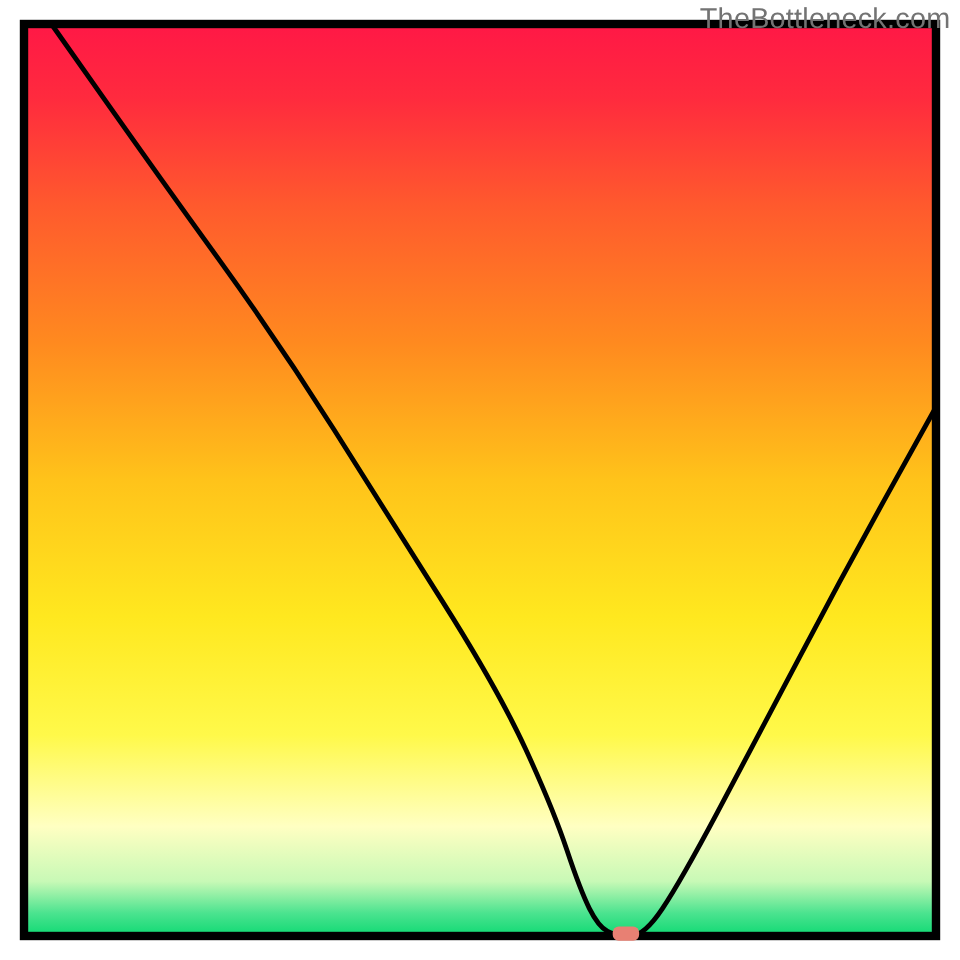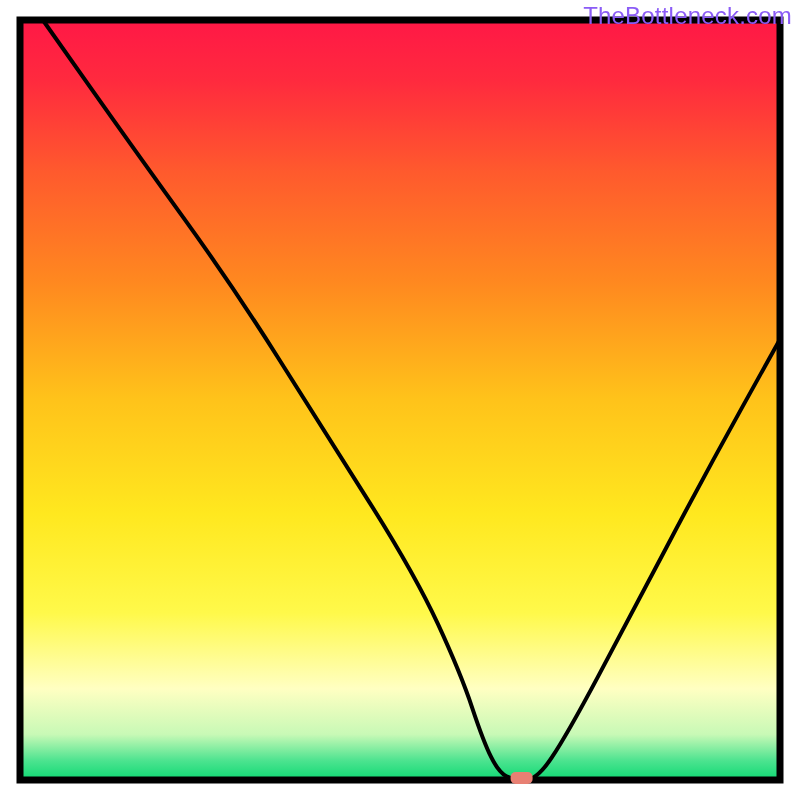--- a/index.html
+++ b/index.html
@@ -17,21 +17,21 @@
   }
   svg {
     display: block;
   }
   .watermark {
     position: absolute;
     top: 2px;
     right: 8px;
     font-family: Arial, Helvetica, sans-serif;
     font-size: 24px;
-    color: #8b5cf6;
+    color: #737373;
     font-weight: 500;
     letter-spacing: 0.2px;
   }
 </style>
 </head>
 <body>
 
 <div class="chart-container">
   <svg id="chart-svg" width="800" height="800" viewBox="0 0 800 800">
     <defs>

